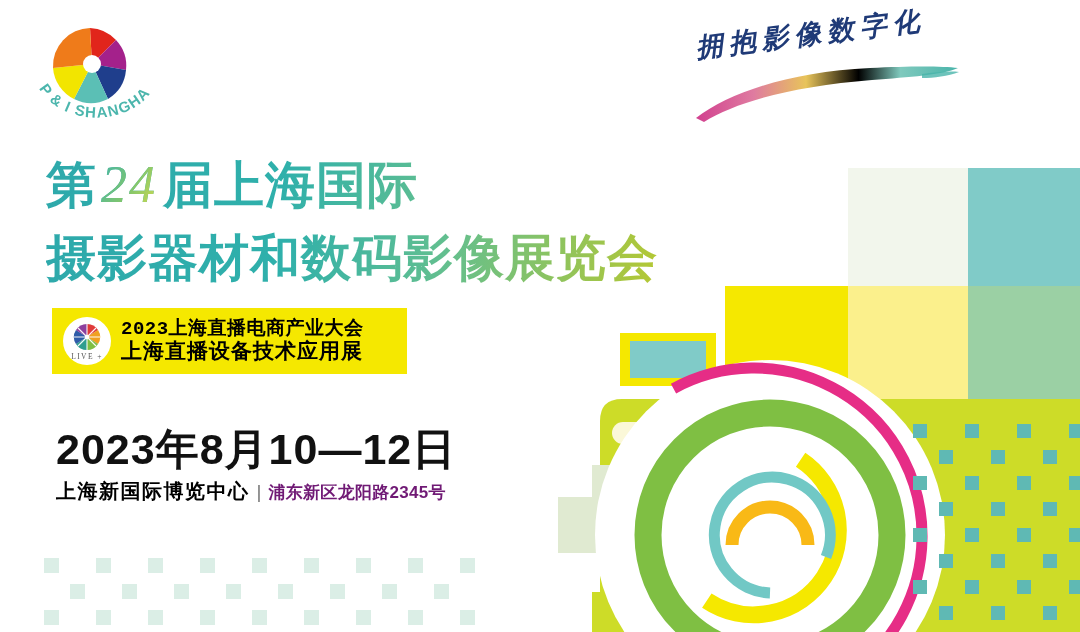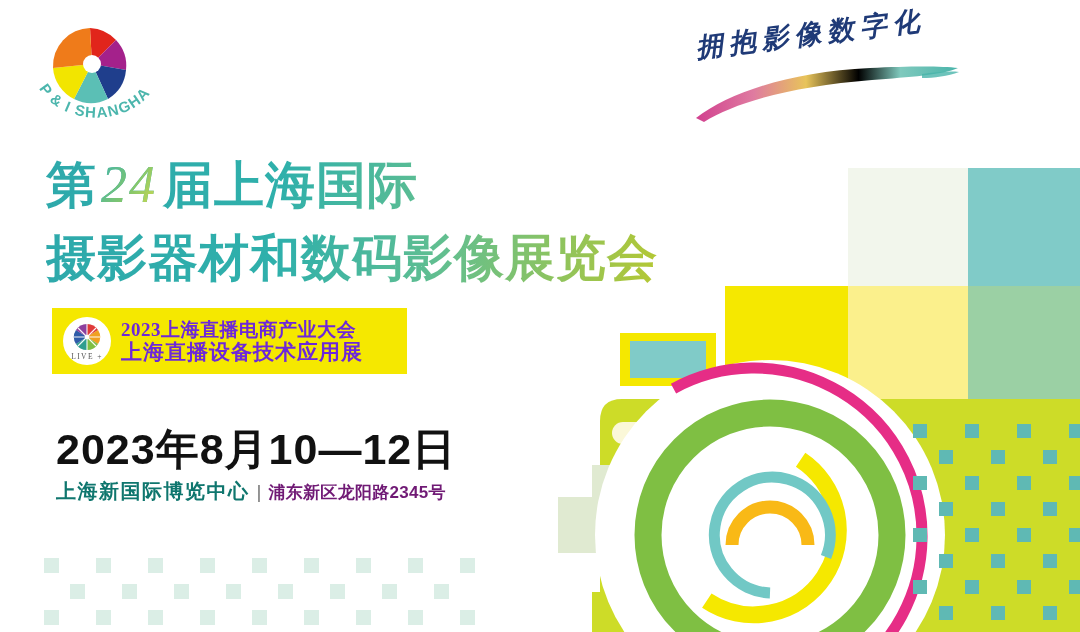--- a/index.html
+++ b/index.html
@@ -88,46 +88,46 @@
     background:#f5e800;
     display:flex; align-items:center;
   }
   #live-logo {
     width:48px; height:48px; margin-left:11px; margin-right:10px;
     border-radius:50%; background:#ffffff;
     position:relative; flex:0 0 auto;text-align:center;
   }
   #badge-text { display:flex; flex-direction:column; justify-content:center; }
   .badge-line {
-    font-family:Liberation Serif, serif;
+    font-family:Liberation Mono, monospace;
     font-weight:bold;
     font-size:19px;
     line-height:23px;
     letter-spacing:0.5px;
-    color:#6d28d9;
+    color:#000000;
     white-space:nowrap;
   }
   .badge-line.second { font-size:21px; letter-spacing:1px; }
 
   
   #date-text {
     position:absolute; left:56px; top:421px;
     font-family:"Liberation Sans", sans-serif;
     font-size:43px; font-weight:bold; letter-spacing:1px;
     color:#111111; white-space:nowrap;
   }
   #venue-row {
     position:absolute; left:56px; top:478px;
     display:flex; align-items:baseline;
     white-space:nowrap;
   }
   #venue-main {
     font-family:"Liberation Sans", sans-serif;
     font-size:20px; font-weight:bold; letter-spacing:1.5px;
-    color:#0f766e;
+    color:#000000;
   }
   #venue-sep {
     font-size:19px; color:#777; margin:0 7px; font-weight:300;
   }
   #venue-addr {
     font-family:"Liberation Sans", sans-serif;
     font-size:17px; font-weight:bold; letter-spacing:0.3px;
     color:#701a75;
   }
 </style>

